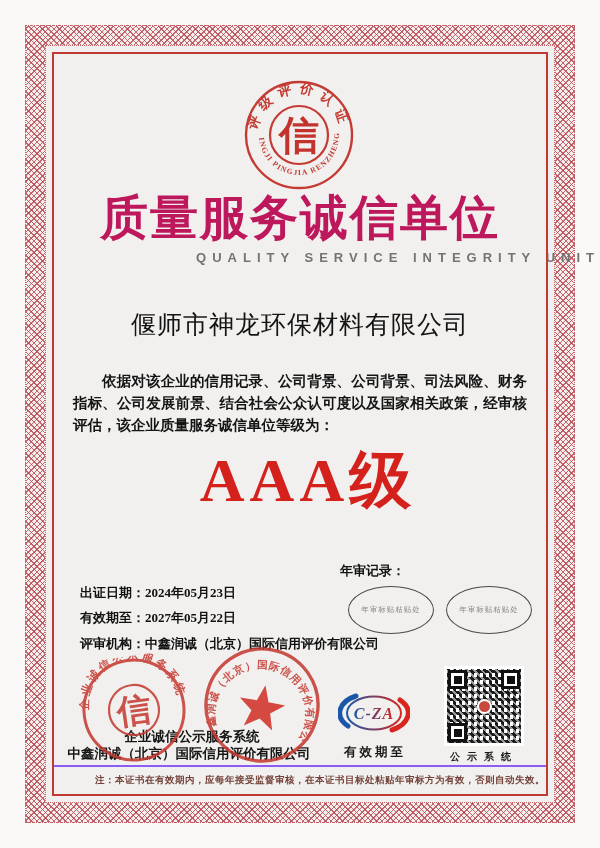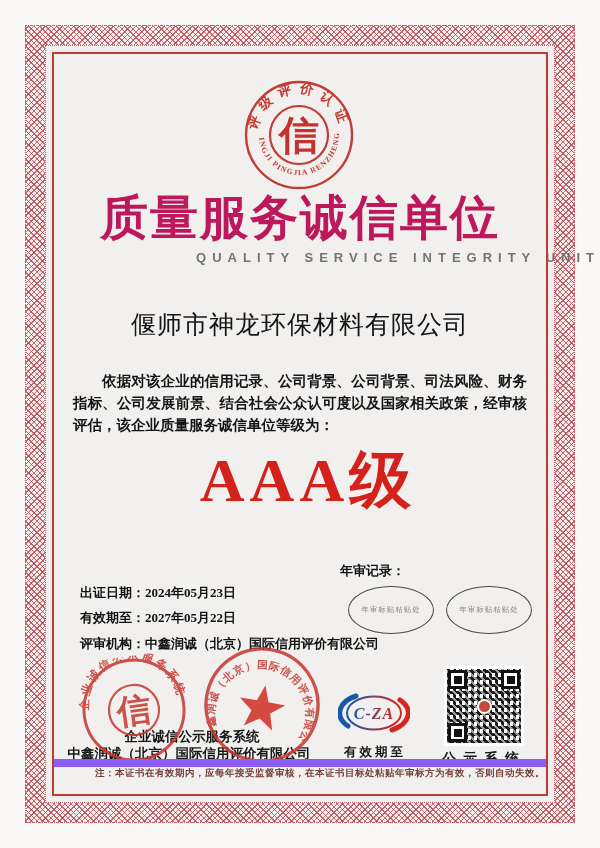--- a/index.html
+++ b/index.html
@@ -9,22 +9,22 @@
   
   .lace{position:absolute;inset:25px;border:1px dotted #c9636b;
     background:
       repeating-linear-gradient(45deg, rgba(183,67,77,.8) 0 1px, transparent 1px 4px),
       repeating-linear-gradient(-45deg, rgba(183,67,77,.8) 0 1px, transparent 1px 4px),
       #f7eeee;}
   .lace-cover{position:absolute;inset:45px;background:#f1f0ee;border:1px dotted #c9636b;}
 
   
   .main-frame{position:absolute;left:52px;top:52px;right:52px;bottom:52px;border:2.5px solid #c13b33;}
-  .note-strip{position:absolute;left:0;right:0;bottom:0;height:27px;border-top:8px solid #8b5cf6;
-    display:flex;align-items:flex-start;justify-content:center;padding-left:40px;}
+  .note-strip{position:absolute;left:0;right:0;bottom:0;height:27px;border-top:2px solid #8b5cf6;
+    display:flex;align-items:center;justify-content:center;padding-left:40px;}
   .note-text{font-size:9.5px;font-weight:bold;color:#74423a;letter-spacing:.5px;white-space:nowrap;}
 
   .abs{position:absolute;}
   .center{text-align:center;left:0;right:0;}
 
   .title{top:192px;font-size:48px;font-weight:900;color:#be185d;letter-spacing:2px;line-height:1.1;}
   .subtitle{top:250px;font-size:13px;font-weight:bold;color:#737373;letter-spacing:6px;
     font-family:"Liberation Sans","DejaVu Sans",sans-serif;text-align:right;}
   .credit-line{top:276px;right:108px;font-size:13px;font-weight:bold;color:#cf2c26;letter-spacing:.5px;}
   .company{top:308px;font-size:25px;font-weight:400;color:#141414;letter-spacing:1px;}
@@ -55,21 +55,21 @@
   .qr-inner{position:relative;width:100%;height:100%;
     background-image:
       repeating-linear-gradient(45deg, rgba(255,255,255,.55) 0 2px, transparent 2px 5px),
       repeating-linear-gradient(0deg, #1a1a1a 0 3px, transparent 3px 7px),
       repeating-linear-gradient(90deg, #1a1a1a 0 3px, #fff 3px 6px);}
   .finder{position:absolute;width:19px;height:19px;background:#fff;border:3.5px solid #111;box-sizing:border-box;}
   .finder>div{position:absolute;inset:2.5px;background:#111;}
   .f-tl{left:1px;top:1px;} .f-tr{right:1px;top:1px;} .f-bl{left:1px;bottom:1px;}
   .qr-badge{position:absolute;left:50%;top:50%;width:15px;height:15px;margin:-7.5px 0 0 -7.5px;
     background:#c84a3e;border:2px solid #fff;border-radius:50%;box-sizing:border-box;}
-  .qr-label{left:436px;width:96px;top:750px;text-align:center;font-size:14px;font-weight:900;color:#1a1a1a;letter-spacing:7px;white-space:nowrap;}
+  .qr-label{left:436px;width:96px;top:750px;text-align:center;font-size:10px;font-weight:900;color:#1a1a1a;letter-spacing:7px;white-space:nowrap;}
 
   svg text{font-family:"Liberation Serif","DejaVu Serif",serif;}
 </style>
 </head>
 <body>
 
 <div class="page">
 
   <div class="lace"></div>
   <div class="lace-cover"></div>

